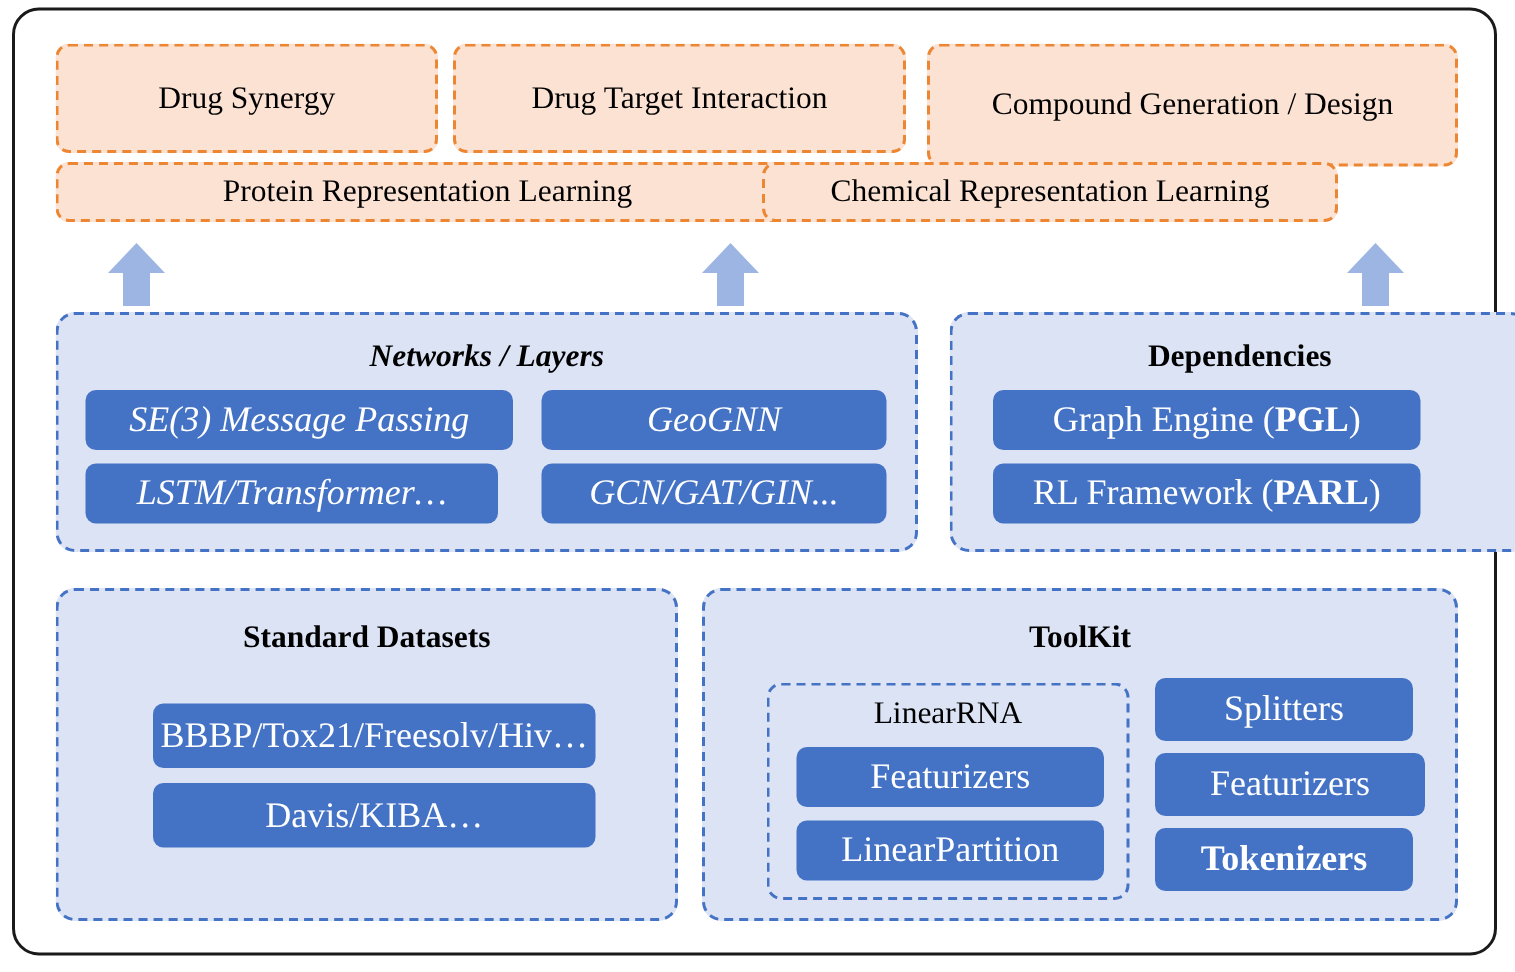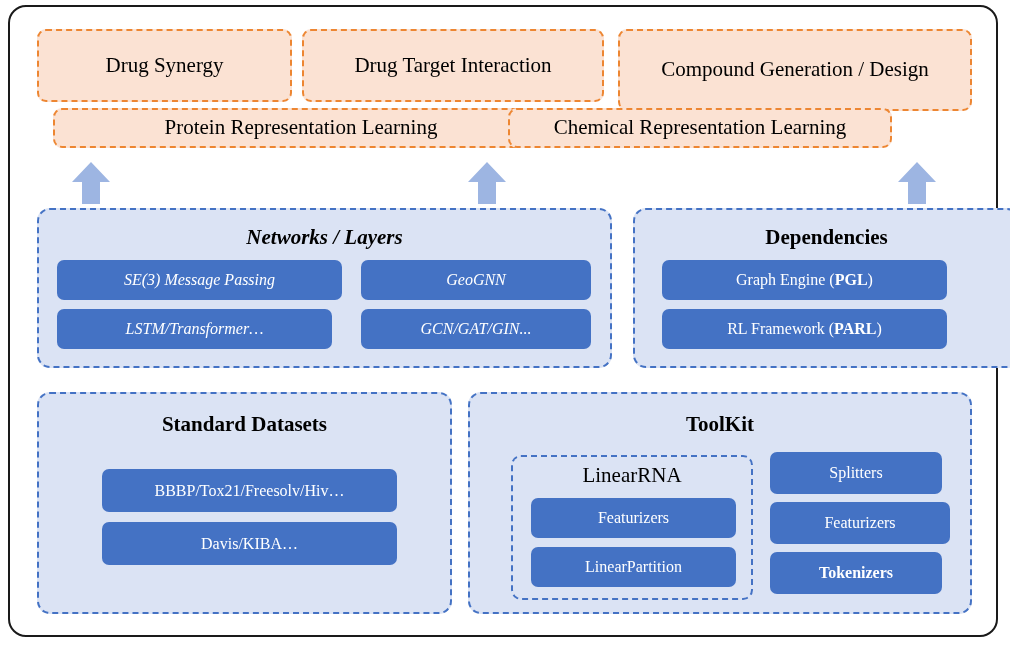--- a/index.html
+++ b/index.html
@@ -77,21 +77,21 @@
     text-align: center;
     font-weight: normal;
     font-size: 21px;
     color: #000000;
   }
   
   .chip {
     background: #4472C4;
     border-radius: 7px;
     color: #ffffff;
-    font-size: 16px;
+    font-size: 24px;
     line-height: 1;
     padding: 0 8px;
     white-space: nowrap;
     align-items: center;
   }
   .chip b { font-weight: bold; }
   
   .arrow {
     position: absolute;
     width: 42px;
@@ -111,21 +111,21 @@
   </div>
 
   <div class="node app-box" style="left:302px; top:29px; width:302px; height:73px;">
     <span>Drug Target Interaction</span>
   </div>
 
   <div class="node app-box" style="left:618px; top:29px; width:354px; height:82px;">
     <span>Compound Generation / Design</span>
   </div>
 
-  <div class="node app-box" style="left:37px; top:108px; width:496px; height:40px;margin-left:16px;">
+  <div class="node app-box" style="left:37px; top:108px; width:496px; height:40px;">
     <span>Protein Representation Learning</span>
   </div>
 
   <div class="node app-box" style="left:508px; top:108px; width:384px; height:40px;">
     <span>Chemical Representation Learning</span>
   </div>
 
   <div class="arrow" style="left:70px; top:160px;">
     <svg viewBox="0 0 42 46" xmlns="http://www.w3.org/2000/svg">
       <polygon points="21,2 40,22 30,22 30,44 12,44 12,22 2,22" fill="#9DB5E2"></polygon>

